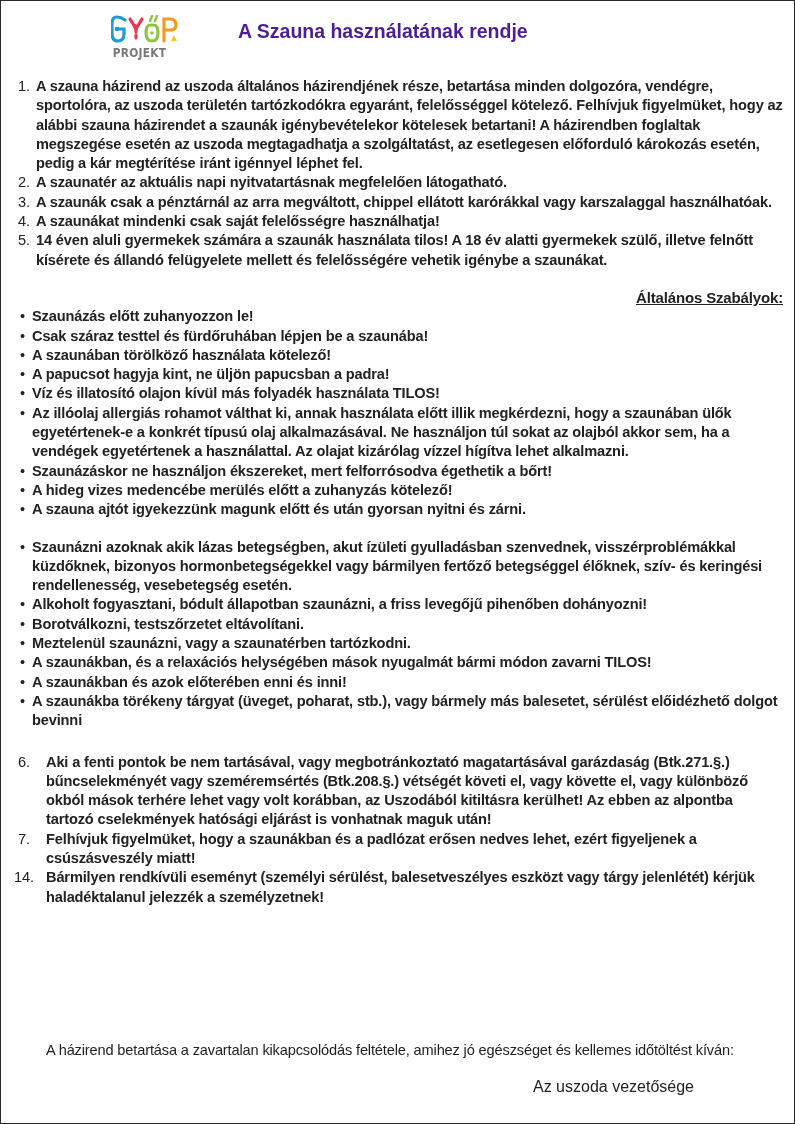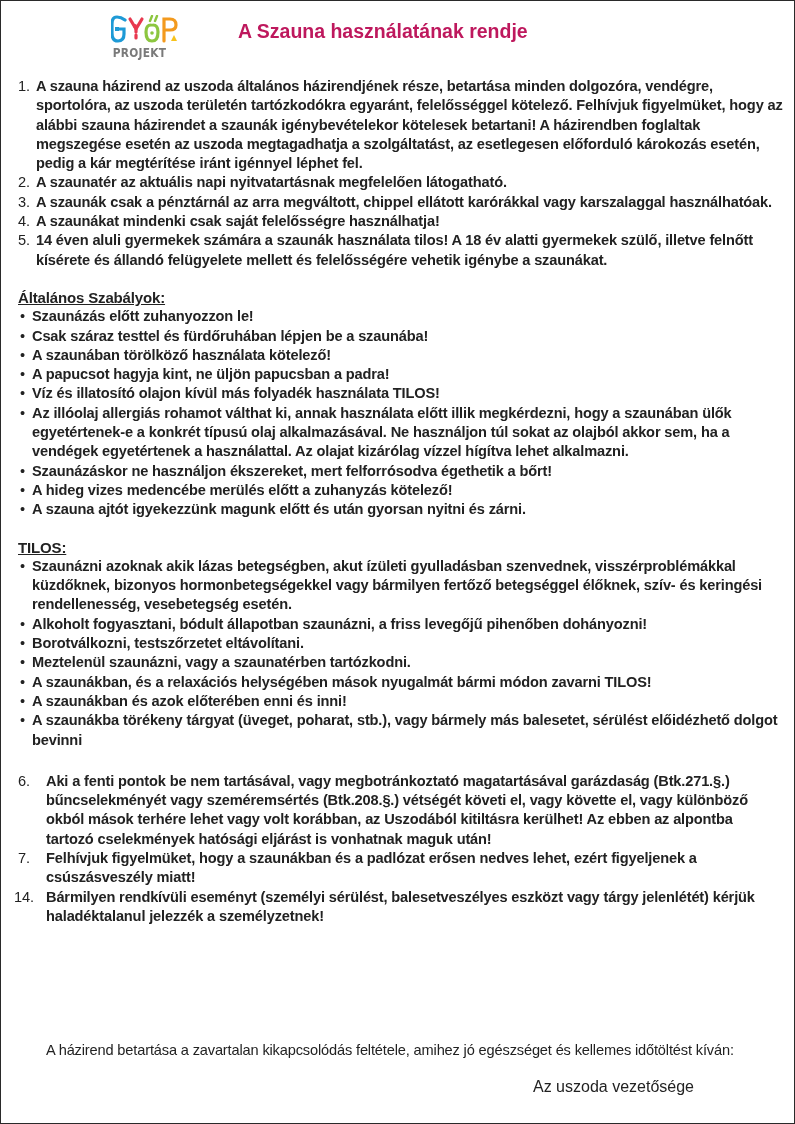--- a/index.html
+++ b/index.html
@@ -14,31 +14,31 @@
   .logo { position: absolute; left: 111px; top: 15px; width: 80px; height: 50px; }
   .logo svg { display: block; }
   .logo-sub {
     position: absolute; left: 0; top: 30px; width: 80px;
     font-size: 12.5px; font-weight: bold; color: #7a7a7a; letter-spacing: 0.3px;
     text-align: left; padding-left: 2px; font-family: "DejaVu Sans", sans-serif;
     transform: scaleX(0.85); transform-origin: left;
   }
   .title {
     position: absolute; left: 238px; top: 20px;
-    font-size: 19.5px; font-weight: bold; color: #be185d;
+    font-size: 19.5px; font-weight: bold; color: #4c1d95;
   }
   .content {
     position: absolute; left: 18px; top: 77px; width: 765px;
     font-size: 14.6px; line-height: 19.3px; letter-spacing: -0.15px;
   }
   .row { position: relative; }
   .num { position: absolute; left: 0; top: 0; }
   .txt { display: block; font-weight: bold; }
   .heading {
-    font-weight: bold; text-decoration: underline; font-size: 15px;
+    font-weight: bold; text-decoration: underline; font-size: 15px; text-align: right;
   }
   .bullet { position: absolute; left: 2px; top: 0; }
   .gap { height: 18px; }
   .closing { position: absolute; left: 46px; top: 1041px; width: 740px;
     font-size: 14.6px; line-height: 19.3px; letter-spacing: -0.15px; }
   .sign { position: absolute; left: 533px; top: 1078px; font-size: 16px; }
 </style>
 </head>
 <body>
 
@@ -129,21 +129,20 @@
     </div>
     <div class="row" style="padding-left:14px">
       <span class="bullet">•</span>
       <span class="txt">A szauna ajtót igyekezzünk magunk előtt és után gyorsan nyitni és zárni.</span>
     </div>
   </div>
 
   <div class="gap"></div>
 
   <div>
-    <div class="heading">TILOS:</div>
     <div class="row" style="padding-left:14px">
       <span class="bullet">•</span>
       <span class="txt">Szaunázni azoknak akik lázas betegségben, akut ízületi gyulladásban szenvednek, visszérproblémákkal küzdőknek, bizonyos hormonbetegségekkel vagy bármilyen fertőző betegséggel élőknek, szív- és keringési rendellenesség, vesebetegség esetén.</span>
     </div>
     <div class="row" style="padding-left:14px">
       <span class="bullet">•</span>
       <span class="txt">Alkoholt fogyasztani, bódult állapotban szaunázni,  a friss levegőjű pihenőben dohányozni!</span>
     </div>
     <div class="row" style="padding-left:14px">
       <span class="bullet">•</span>

